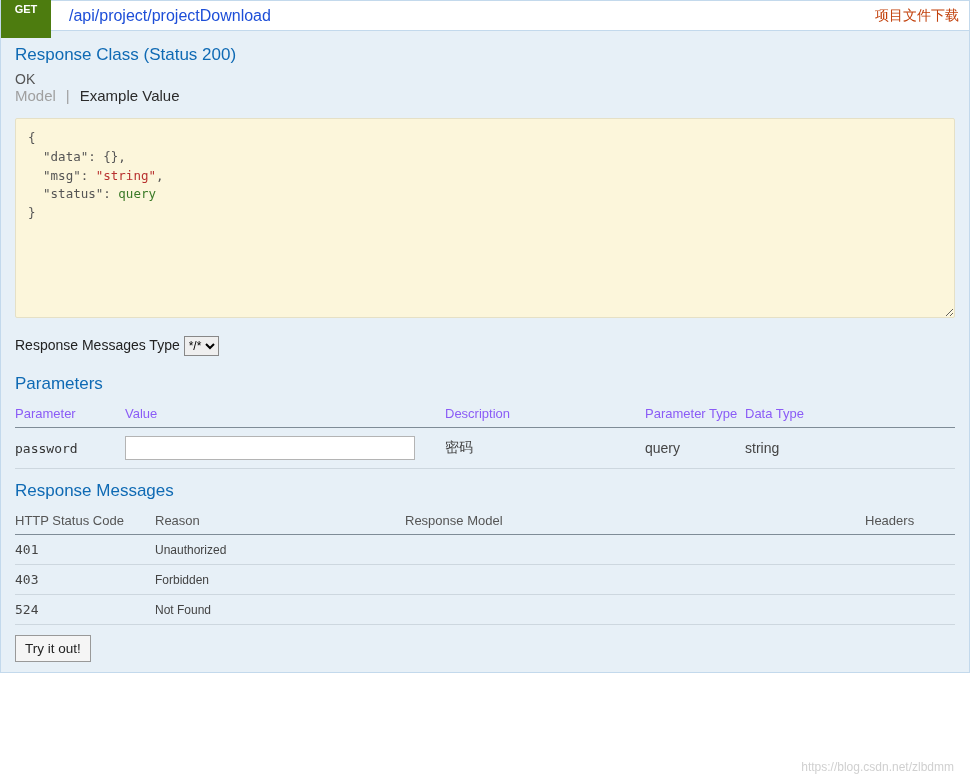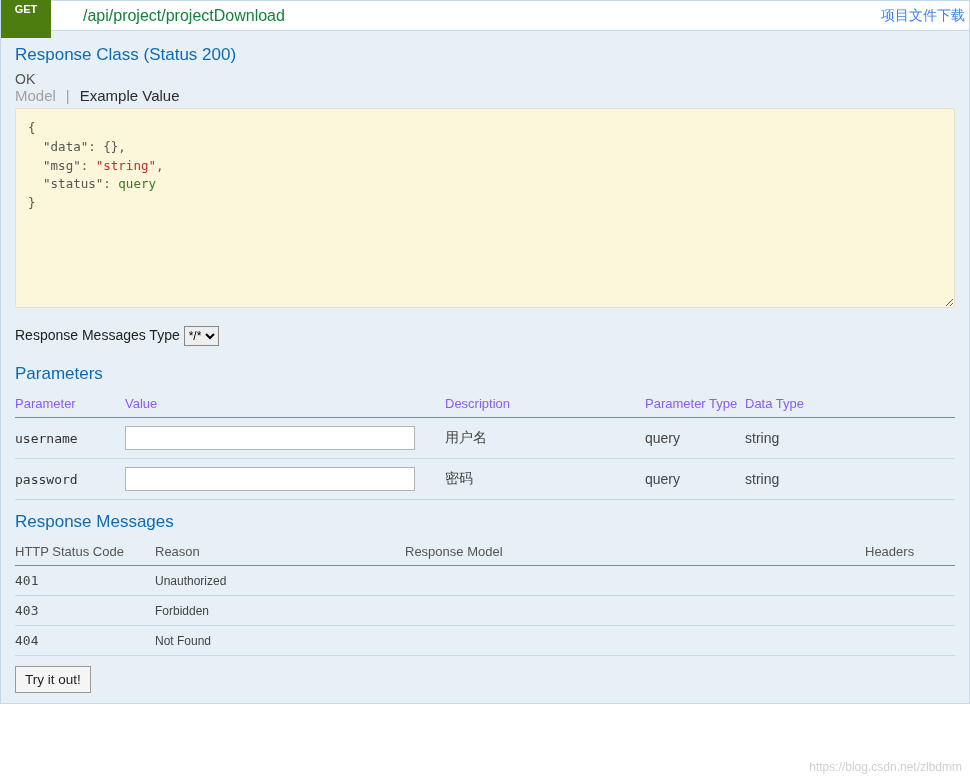--- a/index.html
+++ b/index.html
@@ -26,47 +26,47 @@
       font-weight: bold;
       font-size: 11px;
       text-align: center;
       width: 50px;
       height: 44px;
       line-height: 30px;
       display: inline-block;
     }
     .path {
       flex: 1;
-      padding-left: 32px;
+      padding-left: 18px;
       font-size: 16px;
-      color: #15803d;
+      color: #1d4ed8;
     }
     .summary {
-      color: #3b82f6;
-      font-size: 14px;
-      padding-right: 4px;
+      color: #c2410c;
+      font-size: 14px;
+      padding-right: 10px;
       cursor: pointer;
     }
     .body {
       background: #e7f0f7;
       padding: 14px 14px 10px 14px;
     }
     .section-title {
       color: #0f6ab4;
       font-size: 17px;
       margin-bottom: 6px;
     }
     .status-text {
       color: #555;
       font-size: 14px;
     }
     .tabs {
       display: flex;
       gap: 2px;
-      margin-bottom: 4px;
+      margin-bottom: 14px;
       font-size: 15px;
     }
     .tab {
       color: #a0a0a0;
       cursor: pointer;
       padding-right: 8px;
     }
     .tab.active {
       color: #2b2b2b;
     }
@@ -176,21 +176,21 @@
       background: #f5f5f5;
       border: 1px solid #999;
       padding: 5px 9px;
       font-size: 13.5px;
       color: #222;
       cursor: pointer;
     }
     .spacer { height: 12px; }
     .watermark {
       position: fixed;
-      right: 8px;
+      right: 16px;
       bottom: 6px;
       color: #d0d0d0;
       font-size: 12px;
       pointer-events: none;
     }
   </style>
 </head>
 <body>
 
 <div class="operation">
@@ -238,27 +238,20 @@
         <tr>
           <th>Parameter</th>
           <th>Value</th>
           <th>Description</th>
           <th>Parameter Type</th>
           <th>Data Type</th>
         </tr>
       </thead>
       <tbody id="params-body">
           <tr>
-            <td class="code">username</td>
-            <td><input type="text" value="" style=""></td>
-            <td>用户名</td>
-            <td>query</td>
-            <td>string</td>
-          </tr>
-          <tr>
             <td class="code">password</td>
             <td><input type="text" value="" style=""></td>
             <td>密码</td>
             <td>query</td>
             <td>string</td>
           </tr>
         </tbody>
     </table>
 
     <div class="spacer"></div>
@@ -286,21 +279,21 @@
             <td></td>
             <td></td>
           </tr>
           <tr>
             <td class="code">403</td>
             <td>Forbidden</td>
             <td></td>
             <td></td>
           </tr>
           <tr>
-            <td class="code">404</td>
+            <td class="code">524</td>
             <td>Not Found</td>
             <td></td>
             <td></td>
           </tr>
         </tbody>
     </table>
 
     <button class="try-btn">Try it out!</button>
   </div>
 </div>

